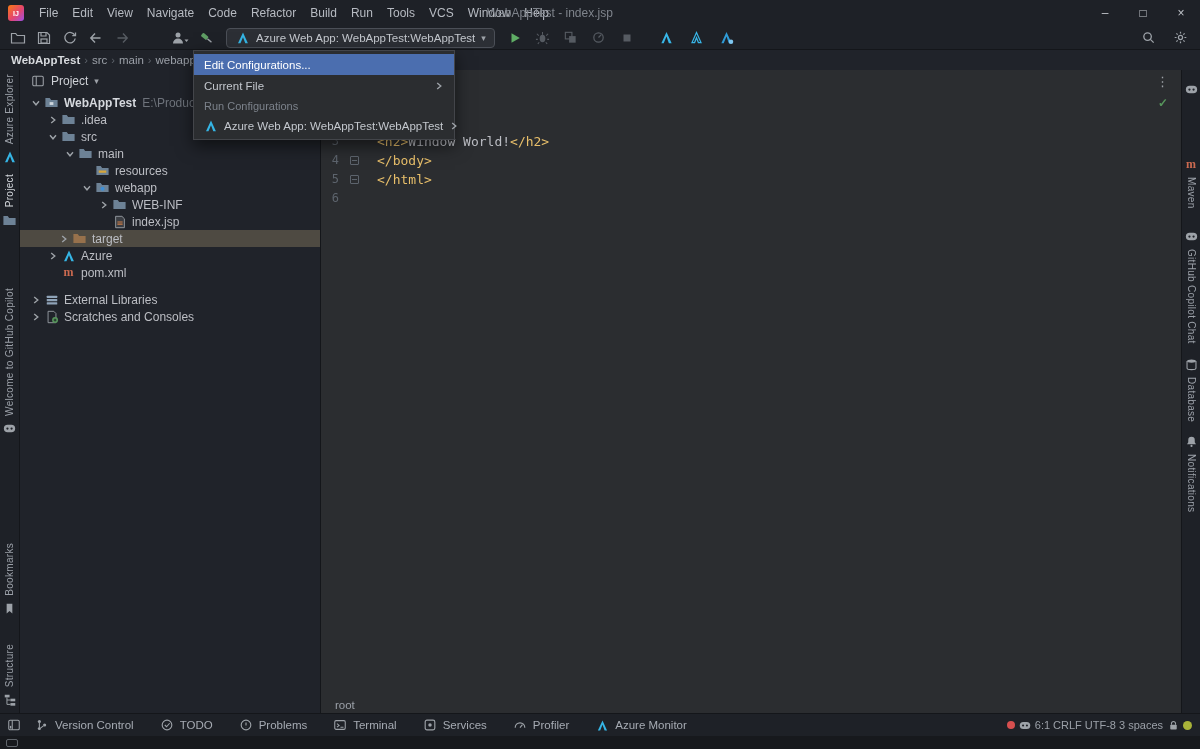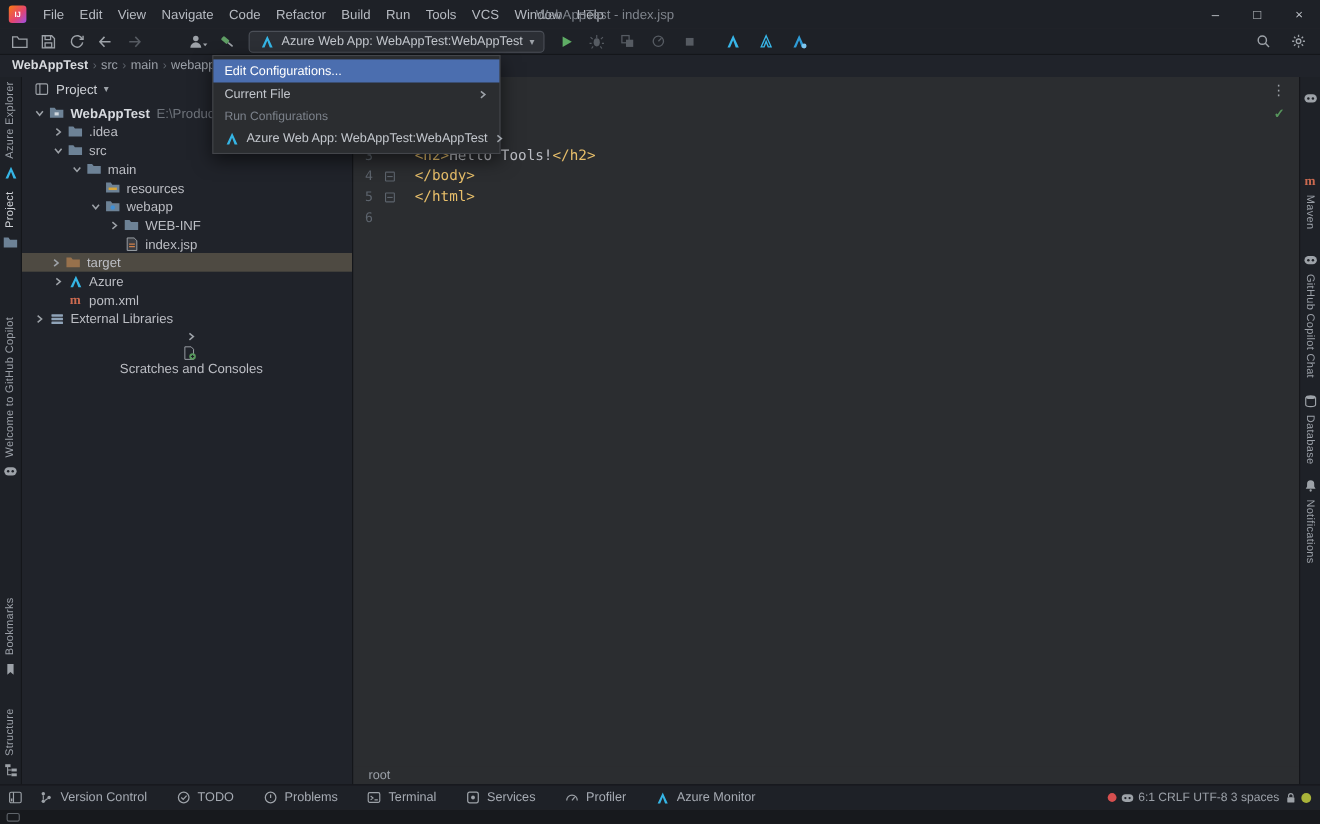--- a/index.html
+++ b/index.html
@@ -454,21 +454,21 @@
       <div class="trow" style="padding-left: 76px;">
         <span class="chev"></span>
         <span class="ticon">
           <svg width="14" height="14" viewBox="0 0 16 16">
             <path d="M3 1.5h7.2L13 4.3V14.5H3Z" fill="#3a3d43" stroke="#9da2a8" stroke-width="1"></path>
             <path d="M5 8h6M5 10.5h6" stroke="#d0804a" stroke-width="1.4"></path>
           </svg>
         </span>
         <span class="tlabel">index.jsp</span>
       </div>
-      <div class="trow sel" style="padding-left: 23px;">
+      <div class="trow sel" style="padding-left: 36px;">
         <span class="chev">
           <svg width="10" height="10" viewBox="0 0 10 10">
             <path d="M3.2 2l3.6 3-3.6 3" fill="none" stroke="#9da2a8" stroke-width="1.4"></path>
           </svg>
         </span>
         <span class="ticon">
           <svg width="15" height="15" viewBox="0 0 16 16">
             <path d="M1.5 3.2h4.6l1.5 2H14.5v7.6h-13Z" fill="#97714c"></path>
           </svg>
         </span>
@@ -487,36 +487,36 @@
         </span>
         <span class="tlabel">Azure</span>
       </div>
       <div class="trow" style="padding-left: 25px;">
         <span class="chev"></span>
         <span class="ticon">
           <span style="color:#cb6a50;font-weight:700;font-size:12px;font-family:'Liberation Serif',serif">m</span>
         </span>
         <span class="tlabel">pom.xml</span>
       </div>
-      <div class="trow" style="padding-left: 8px;">
+      <div class="trow" style="padding-left: 8px; margin-top: 10px;">
         <span class="chev">
           <svg width="10" height="10" viewBox="0 0 10 10">
             <path d="M3.2 2l3.6 3-3.6 3" fill="none" stroke="#9da2a8" stroke-width="1.4"></path>
           </svg>
         </span>
         <span class="ticon">
           <svg width="14" height="14" viewBox="0 0 16 16" fill="#8fa3b8">
             <rect x="2" y="3" width="12" height="2.6" rx=".6"></rect>
             <rect x="2" y="6.8" width="12" height="2.6" rx=".6"></rect>
             <rect x="2" y="10.6" width="12" height="2.6" rx=".6"></rect>
           </svg>
         </span>
         <span class="tlabel">External Libraries</span>
       </div>
-      <div class="trow" style="padding-left: 8px; flex-direction: column;">
+      <div class="trow" style="padding-left: 8px;">
         <span class="chev">
           <svg width="10" height="10" viewBox="0 0 10 10">
             <path d="M3.2 2l3.6 3-3.6 3" fill="none" stroke="#9da2a8" stroke-width="1.4"></path>
           </svg>
         </span>
         <span class="ticon">
           <svg width="14" height="14" viewBox="0 0 16 16">
             <path d="M3.5 1.5h6.5l2.5 2.5v10.5H3.5Z" fill="none" stroke="#9da2a8"></path>
             <circle cx="11.5" cy="11.5" r="3.4" fill="#57965c"></circle>
             <path d="M11.5 9.9v3.2M9.9 11.5h3.2" stroke="#1e2127" stroke-width="1.1"></path>
@@ -527,21 +527,21 @@
     </div>
 </div>
 
 <div class="editor">
   <span class="ed-more">⋮</span>
   <span class="ed-check">✓</span>
   <div class="ed-lines">
       <div class="cline">
         <span class="lnum">3</span>
         <span class="lfold"></span>
-        <span class="lcode"><span class="tok-tag">&lt;h2&gt;</span><span class="tok-text">Hello Tools!</span><span class="tok-tag">&lt;/h2&gt;</span></span>
+        <span class="lcode"><span class="tok-tag">&lt;h2&gt;</span><span class="tok-text">Window World!</span><span class="tok-tag">&lt;/h2&gt;</span></span>
       </div>
       <div class="cline">
         <span class="lnum">4</span>
         <span class="lfold">
           <span class="foldbox"></span>
         </span>
         <span class="lcode"><span class="tok-tag">&lt;/body&gt;</span></span>
       </div>
       <div class="cline">
         <span class="lnum">5</span>

